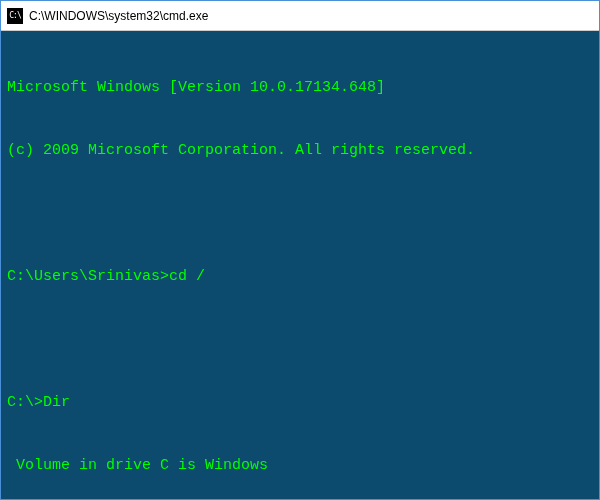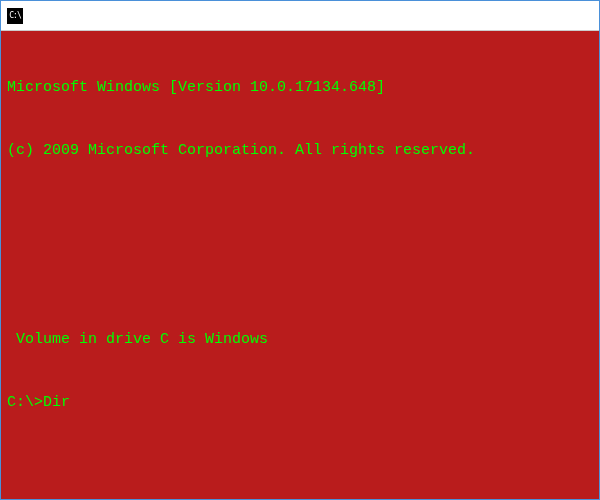--- a/index.html
+++ b/index.html
@@ -35,45 +35,47 @@
     display: inline-flex;
     align-items: center;
     justify-content: center;
     font-size: 8px;
     color: #fff;
     font-family: Consolas, monospace;
     letter-spacing: -1px;
   }
   .terminal {
     flex: 1;
-    background: #b91c1c;
+    background: #0c4a6e;
     color: #00ff00;
     font-family: Consolas, "Courier New", monospace;
     font-size: 15px;
     line-height: 1.4;
     padding: 4px 6px;
     overflow-y: auto;
     white-space: pre;
   }
   .row { display: block; }
   .blank { height: 1.4em; }
 </style>
 </head>
 <body>
 
 <div class="window">
   <div class="title-bar">
     <span class="title-icon">C:\</span>
+    <span>C:\WINDOWS\system32\cmd.exe</span>
   </div>
   <div class="terminal">
     <span class="row">Microsoft Windows [Version 10.0.17134.648]</span>
     <span class="row">(c) 2009 Microsoft Corporation. All rights reserved.</span>
     <div class="blank"></div>
+    <span class="row"><span>C:\Users\Srinivas&gt;</span><span>cd /</span></span>
     <div class="blank"></div>
+    <span class="row"><span>C:\&gt;</span><span>Dir</span></span>
     <span class="row"> Volume in drive C is Windows</span>
-    <span class="row"><span>C:\&gt;</span><span>Dir</span></span>
     
     
     
     
     
   </div>
 </div>
 
 </body></html>

